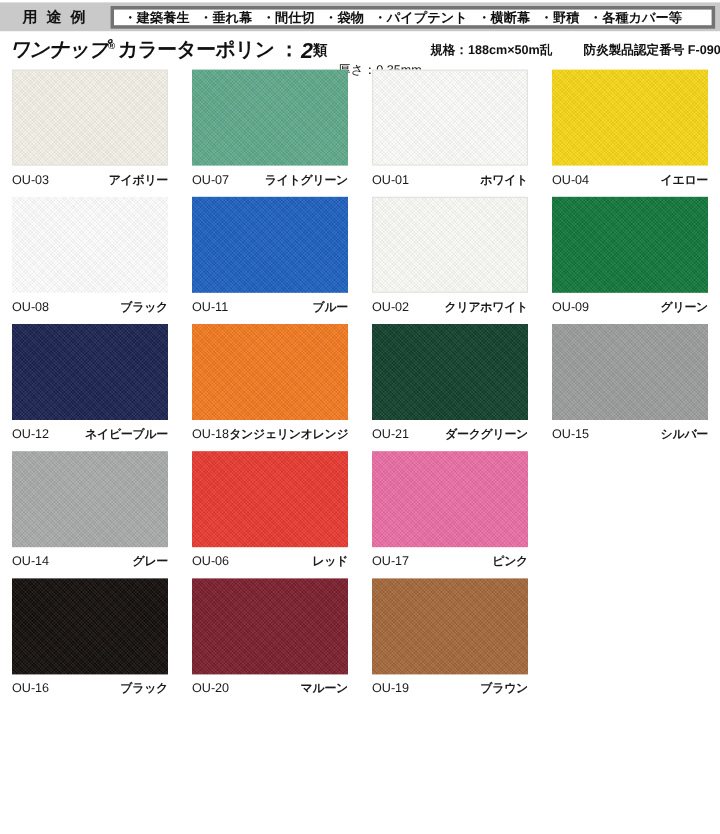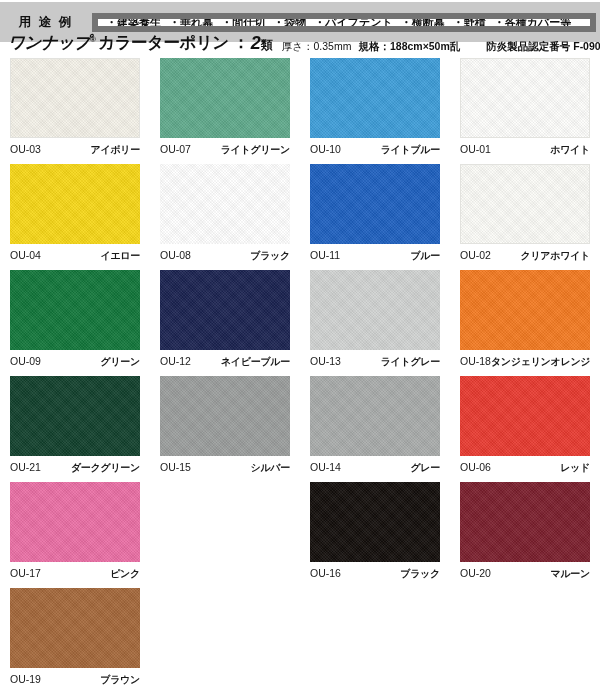--- a/index.html
+++ b/index.html
@@ -13,59 +13,59 @@
     height: 695px;
     font-family: "Liberation Sans", "DejaVu Sans", sans-serif;
     color: #1a1a1a;
     overflow: hidden;
   }
 
   
   .usage-bar {
     position: absolute;
     left: 0; top: 2px;
-    width: 600px; height: 40px;
+    width: 600px; height: 24px;
     background: #c9c9c9;
     display: flex;
     align-items: center;
   }
   .usage-label {
     width: 92px;
     flex: 0 0 92px;
     text-align: center;
     font-size: 12.5px;
     font-weight: bold;
     letter-spacing: 2px;
     color: #111;
   }
   .usage-list {
     flex: 1 1 auto;
     height: 19px;
     margin-right: 4px;
     background: #ffffff;
-    border: 6px solid #737373;
+    border: 3px solid #737373;
     display: flex;
     align-items: center;
     padding-left: 4px;
     overflow: hidden;
   }
   .usage-item {
     font-size: 11px;
     font-weight: bold;
     white-space: nowrap;
     color: #111;
     padding: 0 4px;
   }
 
   .title-row {
     position: absolute;
     left: 0; top: 30px;
     width: 600px; height: 24px;
     display: flex;
-    align-items: flex-end;
+    align-items: center;
     padding-left: 8px;
   }
   .brand {
     font-size: 16.5px;
     font-weight: bold;
     font-style: italic;
     letter-spacing: -0.5px;
     color: #111;
     white-space: nowrap;
   }
@@ -208,27 +208,20 @@
       </div>
     </div>
     <div class="cell">
       <div class="chip" style="background: rgb(95, 169, 139);"></div>
       <div class="cap">
         <span class="code">OU-07</span>
         <span class="name">ライトグリーン</span>
       </div>
     </div>
     <div class="cell">
-      <div class="chip" style="background: rgb(61, 157, 216);"></div>
-      <div class="cap">
-        <span class="code">OU-10</span>
-        <span class="name">ライトブルー</span>
-      </div>
-    </div>
-    <div class="cell">
       <div class="chip pale" style="background: rgb(253, 253, 251);"></div>
       <div class="cap">
         <span class="code">OU-01</span>
         <span class="name">ホワイト</span>
       </div>
     </div>
     <div class="cell">
       <div class="chip" style="background: rgb(247, 215, 22);"></div>
       <div class="cap">
         <span class="code">OU-04</span>
@@ -261,27 +254,20 @@
       <div class="cap">
         <span class="code">OU-09</span>
         <span class="name">グリーン</span>
       </div>
     </div>
     <div class="cell">
       <div class="chip" style="background: rgb(26, 34, 80);"></div>
       <div class="cap">
         <span class="code">OU-12</span>
         <span class="name">ネイビーブルー</span>
-      </div>
-    </div>
-    <div class="cell">
-      <div class="chip" style="background: rgb(208, 210, 209);"></div>
-      <div class="cap">
-        <span class="code">OU-13</span>
-        <span class="name">ライトグレー</span>
       </div>
     </div>
     <div class="cell">
       <div class="chip" style="background: rgb(243, 121, 32);"></div>
       <div class="cap">
         <span class="code">OU-18</span>
         <span class="name">タンジェリンオレンジ</span>
       </div>
     </div>
     <div class="cell">

